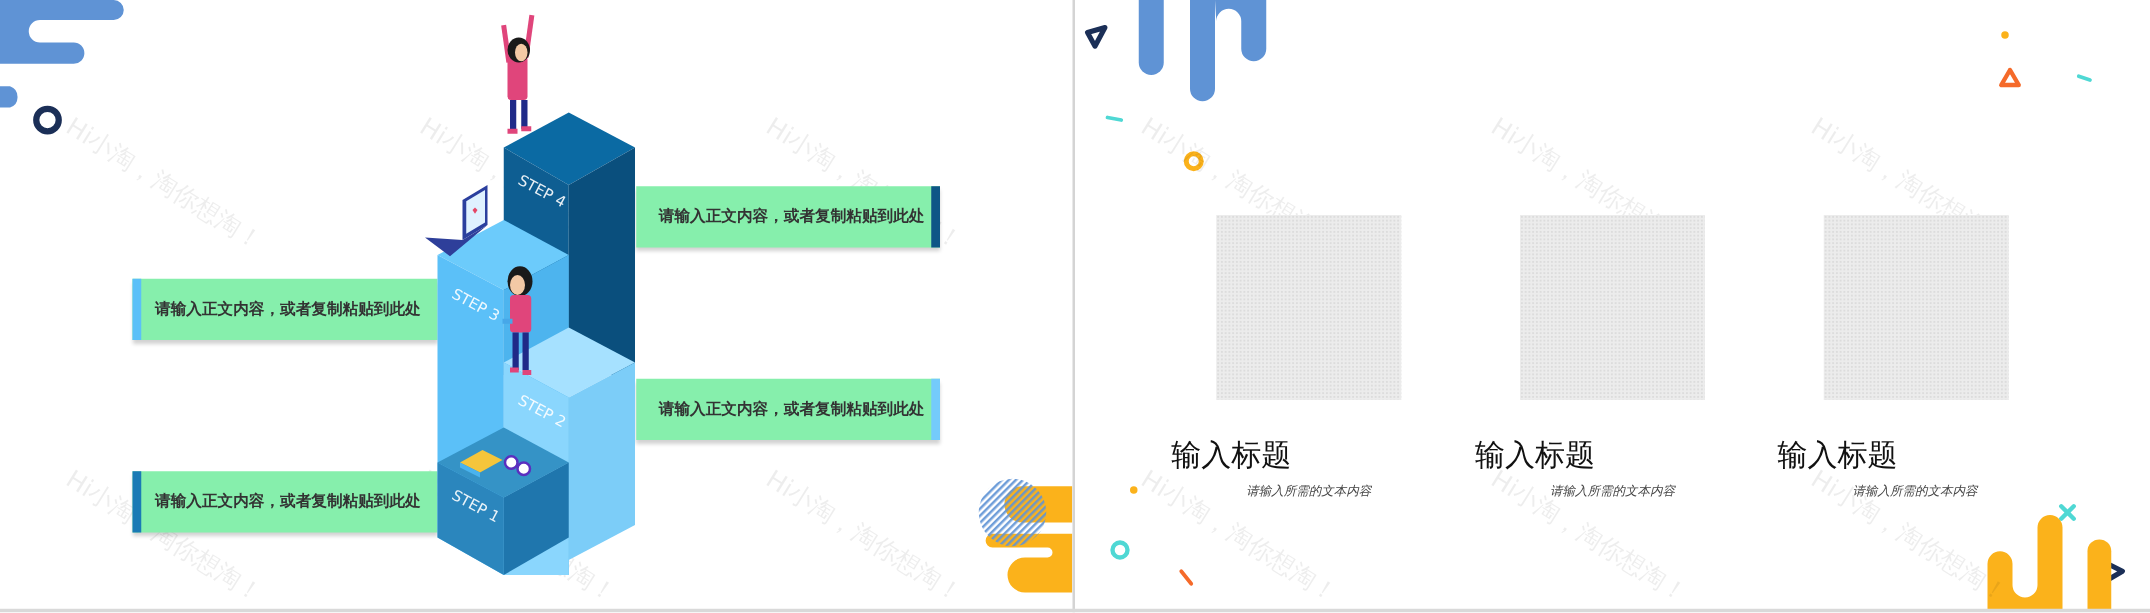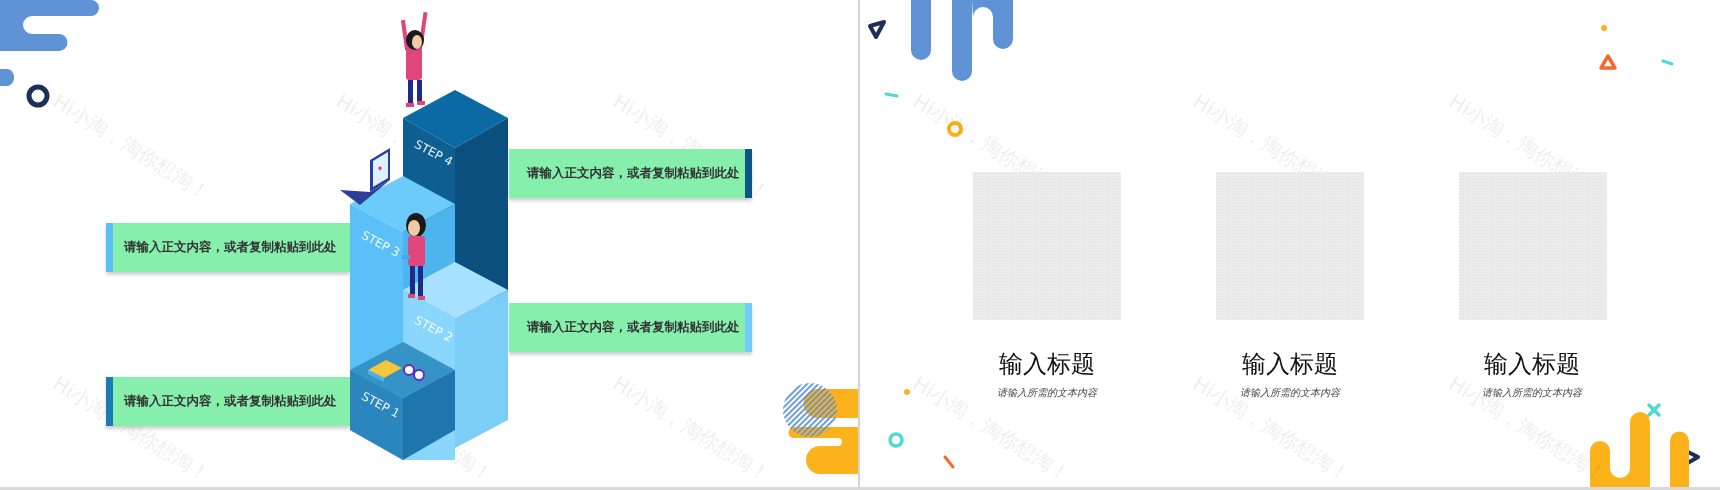--- a/index.html
+++ b/index.html
@@ -16,21 +16,21 @@
   .textbox { position:absolute; height:49px; background:#86efac;
              box-shadow:0 3px 3px rgba(0,0,0,0.18); display:flex; align-items:center;font-weight:bold; }
   .textbox .bar { position:absolute; top:0; width:7px; height:49px; }
   .textbox span { font-size:12.5px; color:#333; white-space:nowrap; }
   .main-title { position:absolute; left:0; width:860px; top:62px; text-align:center;
                 font-size:34px; font-weight:bold; color:#111; letter-spacing:1px; }
   .img-box { position:absolute; top:172px; width:148px; height:148px;
              background-color:#ececec;
              background-image:radial-gradient(#dcdcdc 0.6px, transparent 0.7px);
              background-size:3px 3px; }
-  .col-title { position:absolute; top:348px; width:220px; text-align:center; font-size:24px; color:#111; }
+  .col-title { position:absolute; top:348px; width:220px; font-size:24px; color:#111; }
   .col-sub { position:absolute; top:386px; width:220px; text-align:center; font-size:10px; color:#444;font-style:italic; }
   .step-label { position:absolute; color:#fff; font-size:12px; opacity:0.9; white-space:nowrap; }
 </style>
 </head>
 <body>
 
 <div id="slide-left" class="slide">
 
   <svg class="abs" style="left:0;top:0" width="110" height="110">
     <path d="M0 0 H91 a8 8 0 0 1 0 16 H32 a9 9 0 0 0 0 18 H59 a8 8 0 0 1 0 17 H0 Z" fill="#5f93d5"></path>

